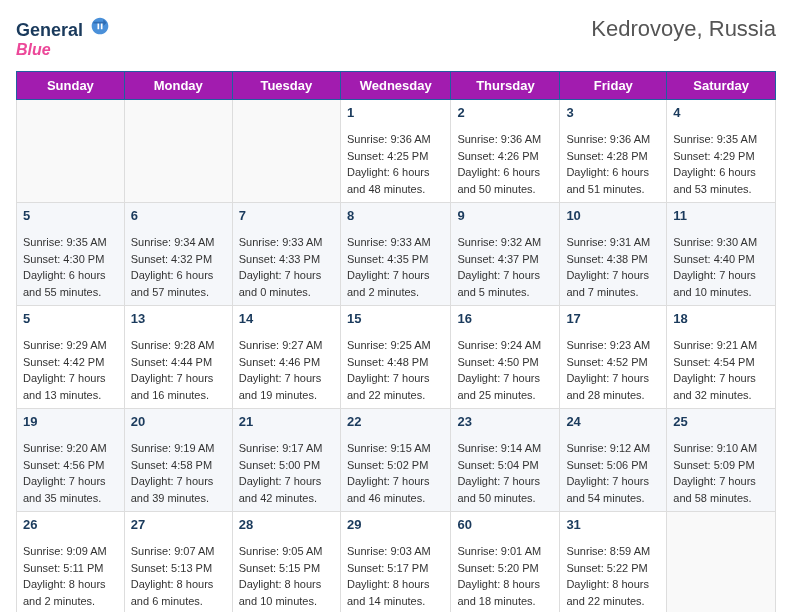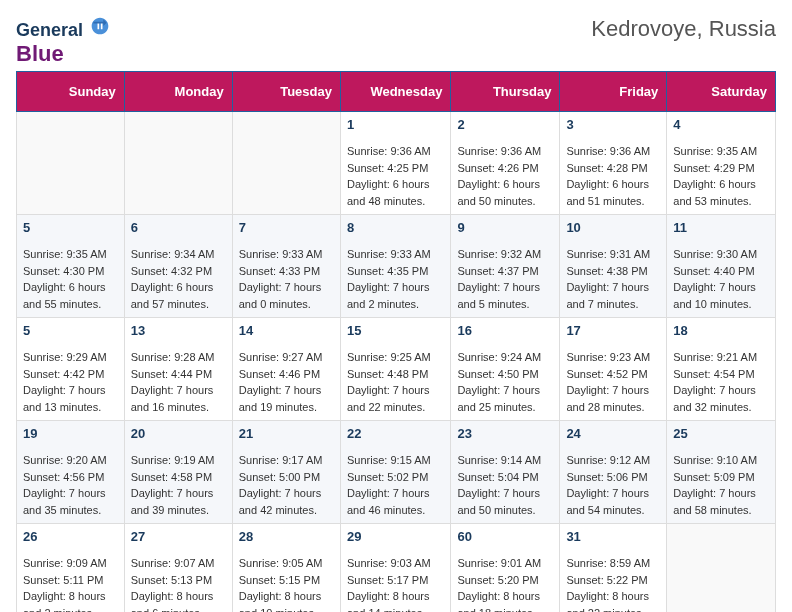--- a/index.html
+++ b/index.html
@@ -7,35 +7,36 @@
       font-family: Arial, sans-serif;
       background: #fff;
       width: 792px;
       min-height: 612px;
       padding: 16px;
     }
     .header {
       display: flex;
       justify-content: space-between;
       align-items: flex-start;
-      margin-bottom: 4px;
+      margin-bottom: 12px;
     }
     .logo {
       display: flex;
       align-items: center;
     }
     .logo-text-general {
       font-size: 18px;
       font-weight: bold;
       color: #1a3a5c;
     }
     .logo-text-blue {
-      font-size: 22px;
+      font-size: 16px;
       font-weight: bold;
-      color: #701a75;
+      color: #ec4899;
+      font-style: italic;
     }
     .logo-icon {
       width: 20px;
       height: 20px;
       margin-left: 2px;
     }
     .title-block {
       text-align: right;
     }
     .month-year {
@@ -46,24 +47,24 @@
     .location {
       font-size: 22px;
       color: #555;
     }
     .calendar {
       width: 100%;
       border-collapse: collapse;
       border: 1px solid #ccc;
     }
     .calendar th {
-      background-color: #be185d;
+      background-color: #a21caf;
       color: #fff;
-      text-align: right;
-      padding: 12px 8px;
+      text-align: center;
+      padding: 6px 8px;
       font-size: 13px;
       border: 1px solid #2060a0;
     }
     .calendar td {
       vertical-align: top;
       padding: 5px 6px;
       font-size: 11px;
       color: #333;
       border: 1px solid #ddd;
       width: 113px;

